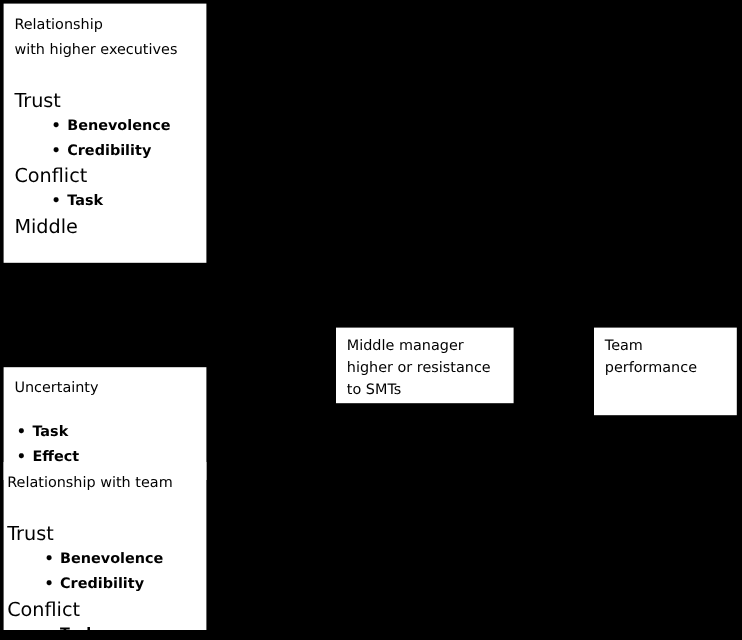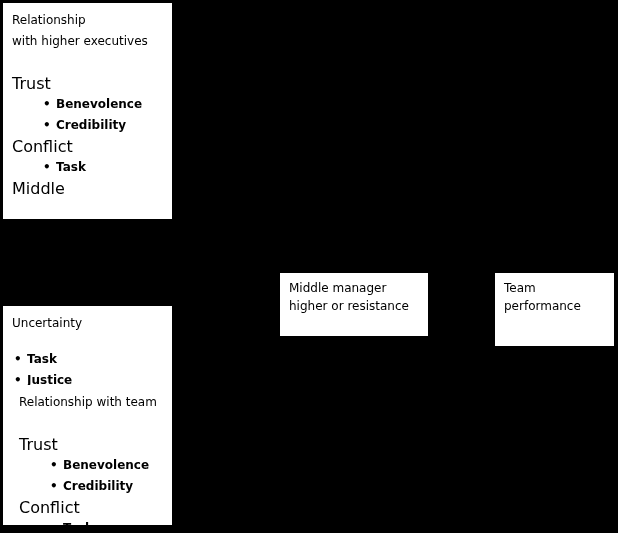--- a/index.html
+++ b/index.html
@@ -40,21 +40,21 @@
     width: 169px;
     height: 94px;
     padding: 7px 6px 4px 9px;
     margin-top: 28px;
   }
   #box-team {
     left: 3px;
     top: 385px;
     width: 169px;
     height: 140px;
-    padding: 7px 6px 4px 16px;
+    padding: 7px 6px 4px 3px;
   }
   
   #box-middle {
     left: 280px;
     top: 273px;
     width: 148px;
     height: 63px;
     padding: 6px 6px 4px 9px;
     line-height: 18px;
   }
@@ -144,21 +144,21 @@
 
     <div class="cat">Middle</div>
 
   </div>
 
   <div class="box" id="box-uncertainty">
     <div class="heading">Uncertainty</div>
     <div class="gap-sm"></div>
     <ul class="bullets flush">
       <li>Task</li>
-      <li>Justice</li>
+      <li>Effect</li>
       <li>Response</li>
     </ul>
   </div>
 
   <div class="box" id="box-team">
     <div class="heading">Relationship with team</div>
     <div class="gap"></div>
 
     <div class="cat">Trust</div>
     <ul class="bullets indent">
@@ -169,20 +169,21 @@
     <div class="cat">Conflict</div>
     <ul class="bullets indent">
       <li>Task</li>
 
     </ul>
   </div>
 
   <div class="box" id="box-middle">
     <div class="mline">Middle manager</div>
     <div class="mline">higher or resistance</div>
+    <div class="mline">to SMTs</div>
   </div>
 
   <div class="box" id="box-performance">
     <div class="mline">Team</div>
     <div class="mline">performance</div>
   </div>
 
 </div>
 
 </body></html>

